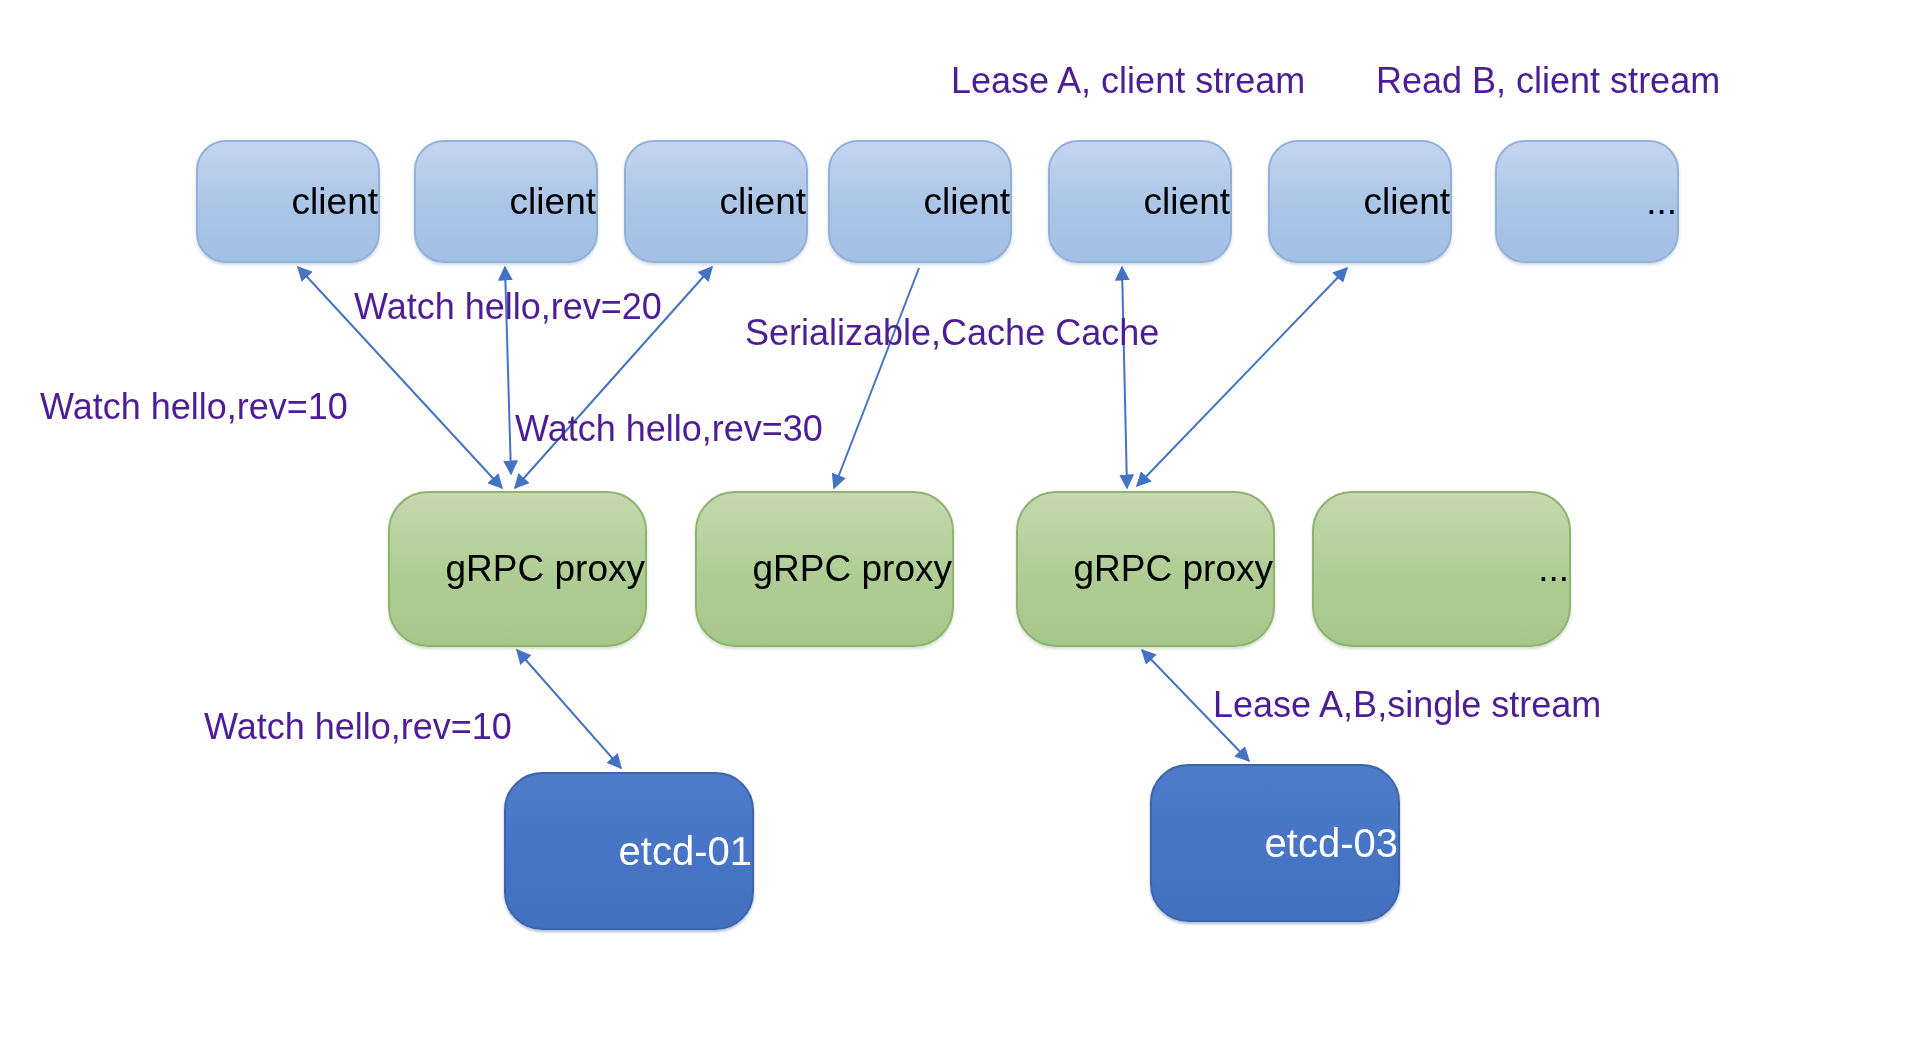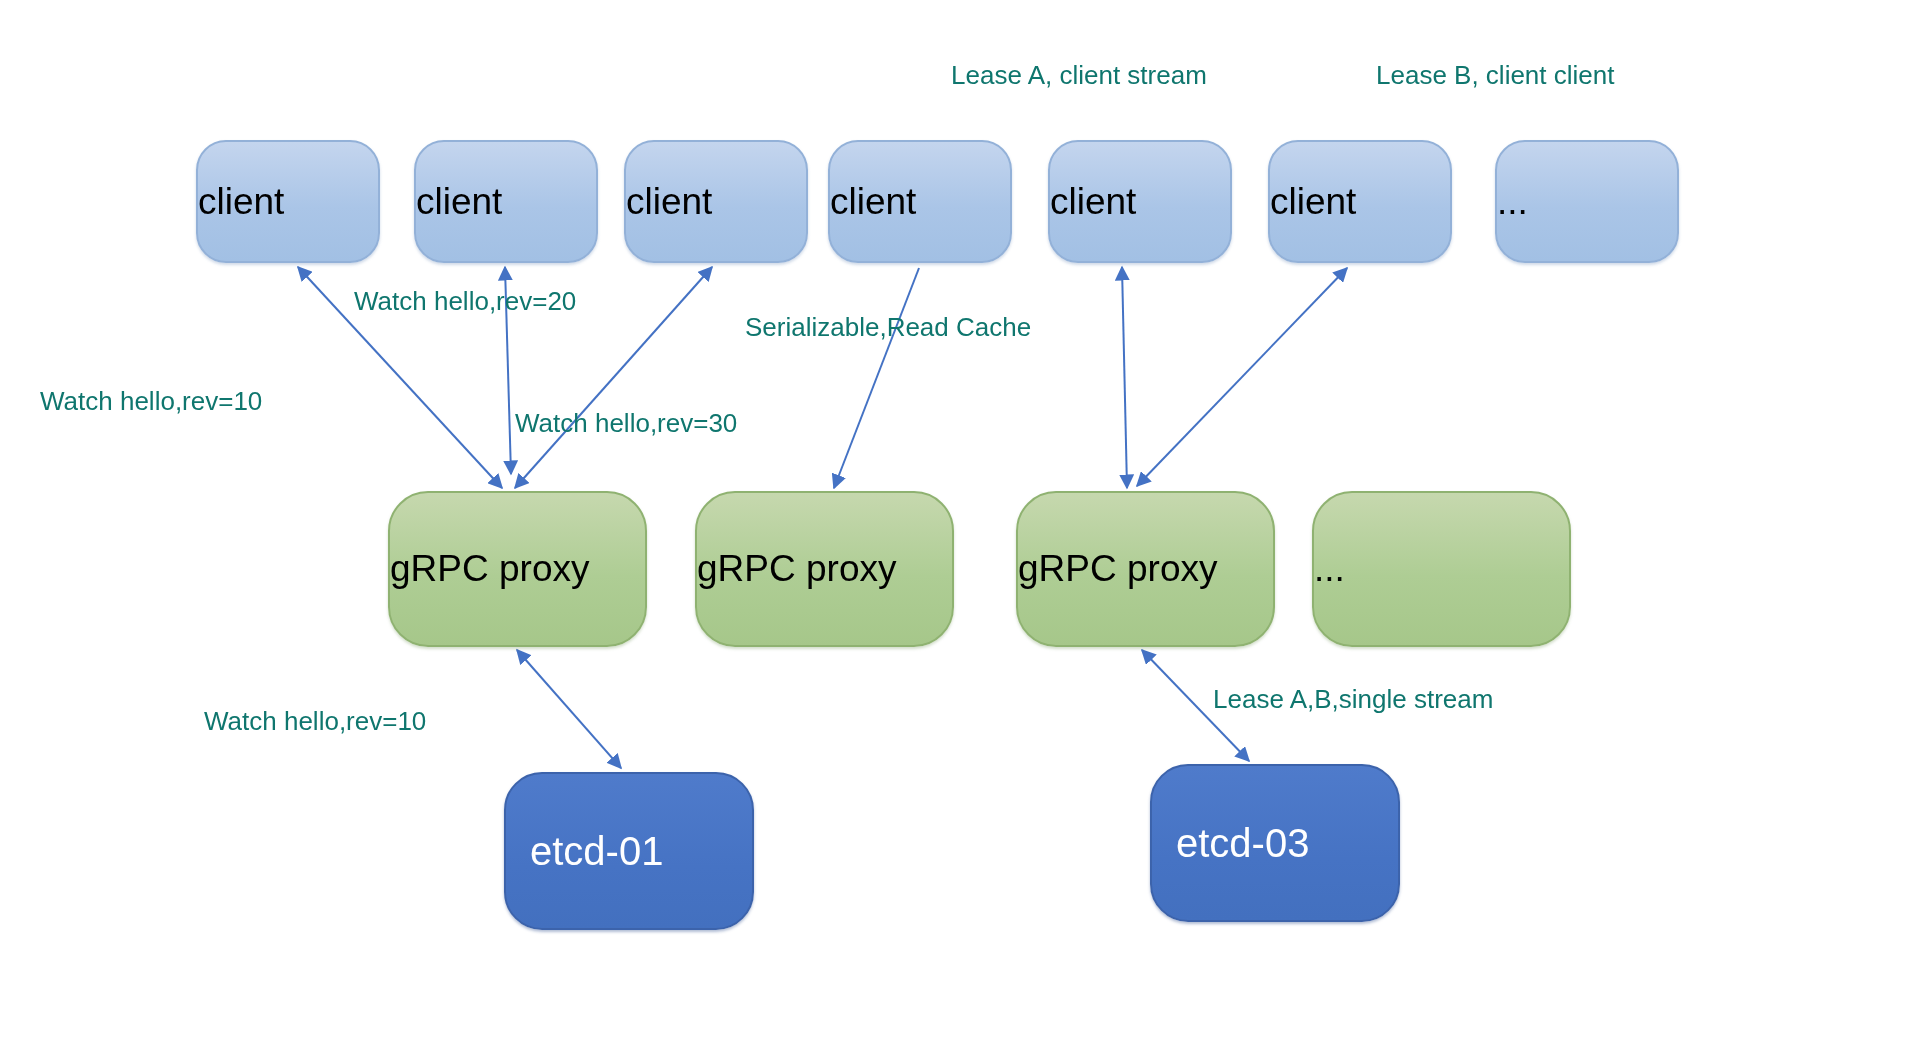--- a/index.html
+++ b/index.html
@@ -2,21 +2,21 @@
 <html><head>
 <meta charset="utf-8">
 <style>
   html,body{margin:0;padding:0;background:#ffffff;}
   .canvas{
     position:relative;width:1920px;height:1042px;background:#ffffff;overflow:hidden;
     font-family:"Liberation Sans",sans-serif;color:#000;
   }
   .arrow-layer{position:absolute;left:0;top:0;width:1920px;height:1042px;pointer-events:none;}
   .node{
-    position:absolute;display:flex;align-items:center;justify-content:flex-start;
+    position:absolute;display:flex;align-items:center;justify-content:flex-end;
     box-sizing:border-box;text-align:center;
   }
   .client{
     width:184px;height:123px;border-radius:30px;
     background:linear-gradient(180deg,#c4d5ee 0%,#aac5e7 55%,#a2c0e4 100%);
     border:2px solid #93b1d8;
     box-shadow:0 2px 3px rgba(120,150,190,0.35);
     font-size:37px;
   }
   .proxy{
@@ -27,21 +27,21 @@
     font-size:37px;
   }
   .etcd{
     width:250px;height:158px;border-radius:38px;
     background:linear-gradient(180deg,#4f7bcb 0%,#4673c4 60%,#4370bf 100%);
     border:2px solid #3c63ab;
     box-shadow:0 2px 3px rgba(60,90,150,0.4);
     font-size:40px;color:#ffffff;padding-left:24px;
   }
   .lbl{
-    position:absolute;white-space:nowrap;font-size:26px;color:#0f766e;
+    position:absolute;white-space:nowrap;font-size:36px;color:#4c1d95;
   }
 </style>
 </head>
 <body>
 
 <div class="canvas">
 
   <svg class="arrow-layer" viewBox="0 0 1920 1042" width="1920" height="1042" xmlns="http://www.w3.org/2000/svg">
     <defs>
       <marker id="arr" viewBox="0 0 10 10" refX="9" refY="5" markerWidth="7.5" markerHeight="7.5" orient="auto-start-reverse">
@@ -54,21 +54,21 @@
       <line x1="515" y1="488" x2="712" y2="267" marker-start="url(#arr)" marker-end="url(#arr)"></line>
       <line x1="919" y1="268" x2="834" y2="488" marker-end="url(#arr)"></line>
       <line x1="1127" y1="488" x2="1122" y2="267" marker-start="url(#arr)" marker-end="url(#arr)"></line>
       <line x1="1137" y1="486" x2="1347" y2="268" marker-start="url(#arr)" marker-end="url(#arr)"></line>
       <line x1="517" y1="650" x2="621" y2="768" marker-start="url(#arr)" marker-end="url(#arr)"></line>
       <line x1="1142" y1="650" x2="1249" y2="761" marker-start="url(#arr)" marker-end="url(#arr)"></line>
     </g>
   </svg>
 
   <div class="lbl" style="left:951px;top:60px;">Lease A, client stream</div>
-  <div class="lbl" style="left:1376px;top:60px;">Lease B, client client</div>
+  <div class="lbl" style="left:1376px;top:60px;">Read B, client stream</div>
 
   <div class="node client" style="left:196px;top:140px;">
       <span>client</span>
     </div>
   <div class="node client" style="left:414px;top:140px;">
       <span>client</span>
     </div>
   <div class="node client" style="left:624px;top:140px;">
       <span>client</span>
     </div>
@@ -79,21 +79,21 @@
       <span>client</span>
     </div>
   <div class="node client" style="left:1268px;top:140px;">
       <span>client</span>
     </div>
   <div class="node client" style="left:1495px;top:140px;">
       <span>...</span>
     </div>
 
   <div class="lbl" style="left:354px;top:286px;text-align:right;">Watch hello,rev=20</div>
-  <div class="lbl" style="left:745px;top:312px;">Serializable,Read Cache</div>
+  <div class="lbl" style="left:745px;top:312px;">Serializable,Cache Cache</div>
   <div class="lbl" style="left:40px;top:386px;">Watch hello,rev=10</div>
   <div class="lbl" style="left:515px;top:408px;text-align:center;">Watch hello,rev=30</div>
 
   <div class="node proxy" style="left:388px;top:491px;">
       <span>gRPC proxy</span>
     </div>
   <div class="node proxy" style="left:695px;top:491px;">
       <span>gRPC proxy</span>
     </div>
   <div class="node proxy" style="left:1016px;top:491px;">

